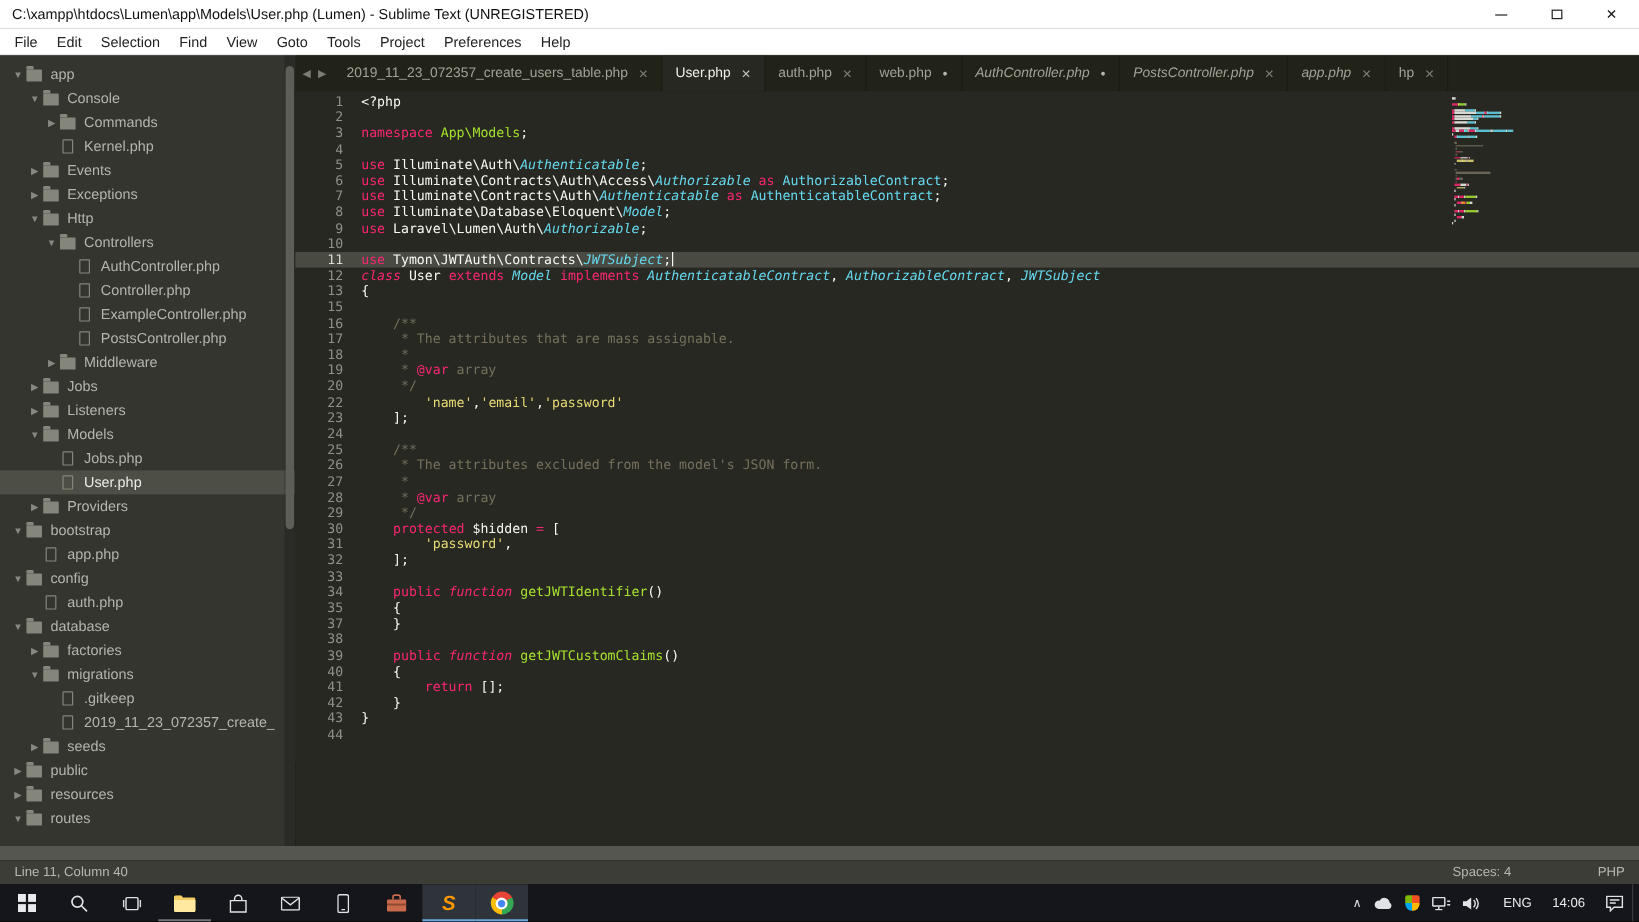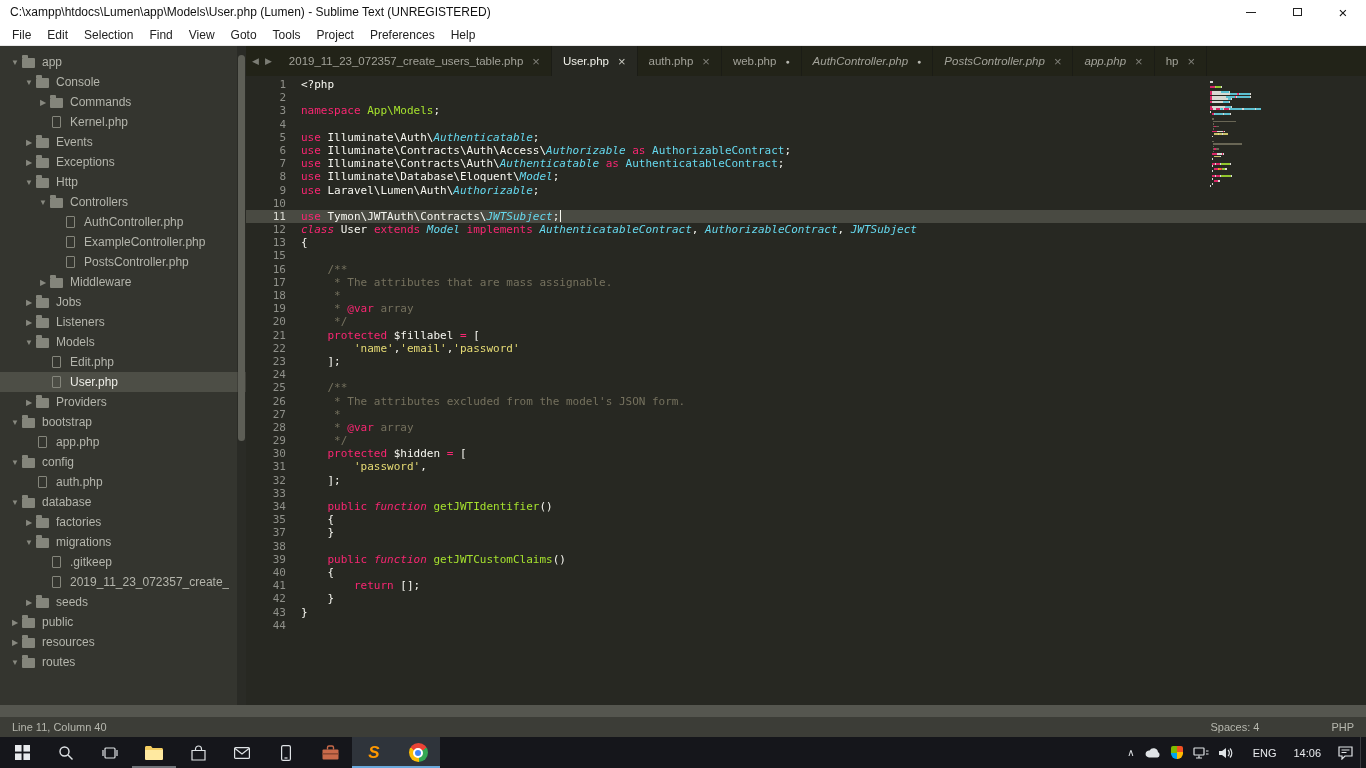--- a/index.html
+++ b/index.html
@@ -168,20 +168,25 @@
             <span class="tree-label">Controllers</span>
           </div>
           <div class="tree-row" style="padding-left: 50px;">
             <span class="tree-arrow"></span>
             <span class="icon-file"></span>
             <span class="tree-label">AuthController.php</span>
           </div>
           <div class="tree-row" style="padding-left: 50px;">
             <span class="tree-arrow"></span>
             <span class="icon-file"></span>
+            <span class="tree-label">Controller.php</span>
+          </div>
+          <div class="tree-row" style="padding-left: 50px;">
+            <span class="tree-arrow"></span>
+            <span class="icon-file"></span>
             <span class="tree-label">ExampleController.php</span>
           </div>
           <div class="tree-row" style="padding-left: 50px;">
             <span class="tree-arrow"></span>
             <span class="icon-file"></span>
             <span class="tree-label">PostsController.php</span>
           </div>
           <div class="tree-row" style="padding-left: 36px;">
             <span class="tree-arrow">▶</span>
             <span class="icon-folder"></span>
@@ -198,21 +203,21 @@
             <span class="tree-label">Listeners</span>
           </div>
           <div class="tree-row" style="padding-left: 22px;">
             <span class="tree-arrow">▼</span>
             <span class="icon-folder"></span>
             <span class="tree-label">Models</span>
           </div>
           <div class="tree-row" style="padding-left: 36px;">
             <span class="tree-arrow"></span>
             <span class="icon-file"></span>
-            <span class="tree-label">Edit.php</span>
+            <span class="tree-label">Jobs.php</span>
           </div>
           <div class="tree-row selected" style="padding-left: 36px;">
             <span class="tree-arrow"></span>
             <span class="icon-file"></span>
             <span class="tree-label">User.php</span>
           </div>
           <div class="tree-row" style="padding-left: 22px;">
             <span class="tree-arrow">▶</span>
             <span class="icon-folder"></span>
             <span class="tree-label">Providers</span>
@@ -343,21 +348,20 @@
             <div class="line"><span class="gutter">10</span><span class="code-text"></span></div>
             <div class="line active-line"><span class="gutter">11</span><span class="code-text"><span class="tok-kw">use</span><span class="tok-pl"> Tymon\JWTAuth\Contracts\</span><span class="tok-tyi">JWTSubject</span><span class="tok-pl">;</span><span class="cursor"></span></span></div>
             <div class="line"><span class="gutter">12</span><span class="code-text"><span class="tok-kwi">class</span><span class="tok-pl"> User </span><span class="tok-kw">extends</span><span class="tok-pl"> </span><span class="tok-tyi">Model</span><span class="tok-pl"> </span><span class="tok-kw">implements</span><span class="tok-pl"> </span><span class="tok-tyi">AuthenticatableContract</span><span class="tok-pl">, </span><span class="tok-tyi">AuthorizableContract</span><span class="tok-pl">, </span><span class="tok-tyi">JWTSubject</span></span></div>
             <div class="line"><span class="gutter">13</span><span class="code-text"><span class="tok-pl">{</span></span></div>
             <div class="line"><span class="gutter">15</span><span class="code-text"></span></div>
             <div class="line"><span class="gutter">16</span><span class="code-text"><span class="tok-cm">    /**</span></span></div>
             <div class="line"><span class="gutter">17</span><span class="code-text"><span class="tok-cm">     * The attributes that are mass assignable.</span></span></div>
             <div class="line"><span class="gutter">18</span><span class="code-text"><span class="tok-cm">     *</span></span></div>
             <div class="line"><span class="gutter">19</span><span class="code-text"><span class="tok-cm">     * </span><span class="tok-kw">@var</span><span class="tok-cm"> array</span></span></div>
             <div class="line"><span class="gutter">20</span><span class="code-text"><span class="tok-cm">     */</span></span></div>
-            <div class="line"><span class="gutter">21</span><span class="code-text"><span class="tok-pl">    </span><span class="tok-kw">protected</span><span class="tok-pl"> $fillabel </span><span class="tok-kw">=</span><span class="tok-pl"> [</span></span></div>
             <div class="line"><span class="gutter">22</span><span class="code-text"><span class="tok-pl">        </span><span class="tok-st">'name'</span><span class="tok-pl">,</span><span class="tok-st">'email'</span><span class="tok-pl">,</span><span class="tok-st">'password'</span></span></div>
             <div class="line"><span class="gutter">23</span><span class="code-text"><span class="tok-pl">    ];</span></span></div>
             <div class="line"><span class="gutter">24</span><span class="code-text"></span></div>
             <div class="line"><span class="gutter">25</span><span class="code-text"><span class="tok-cm">    /**</span></span></div>
             <div class="line"><span class="gutter">26</span><span class="code-text"><span class="tok-cm">     * The attributes excluded from the model's JSON form.</span></span></div>
             <div class="line"><span class="gutter">27</span><span class="code-text"><span class="tok-cm">     *</span></span></div>
             <div class="line"><span class="gutter">28</span><span class="code-text"><span class="tok-cm">     * </span><span class="tok-kw">@var</span><span class="tok-cm"> array</span></span></div>
             <div class="line"><span class="gutter">29</span><span class="code-text"><span class="tok-cm">     */</span></span></div>
             <div class="line"><span class="gutter">30</span><span class="code-text"><span class="tok-pl">    </span><span class="tok-kw">protected</span><span class="tok-pl"> $hidden </span><span class="tok-kw">=</span><span class="tok-pl"> [</span></span></div>
             <div class="line"><span class="gutter">31</span><span class="code-text"><span class="tok-pl">        </span><span class="tok-st">'password'</span><span class="tok-pl">,</span></span></div>

